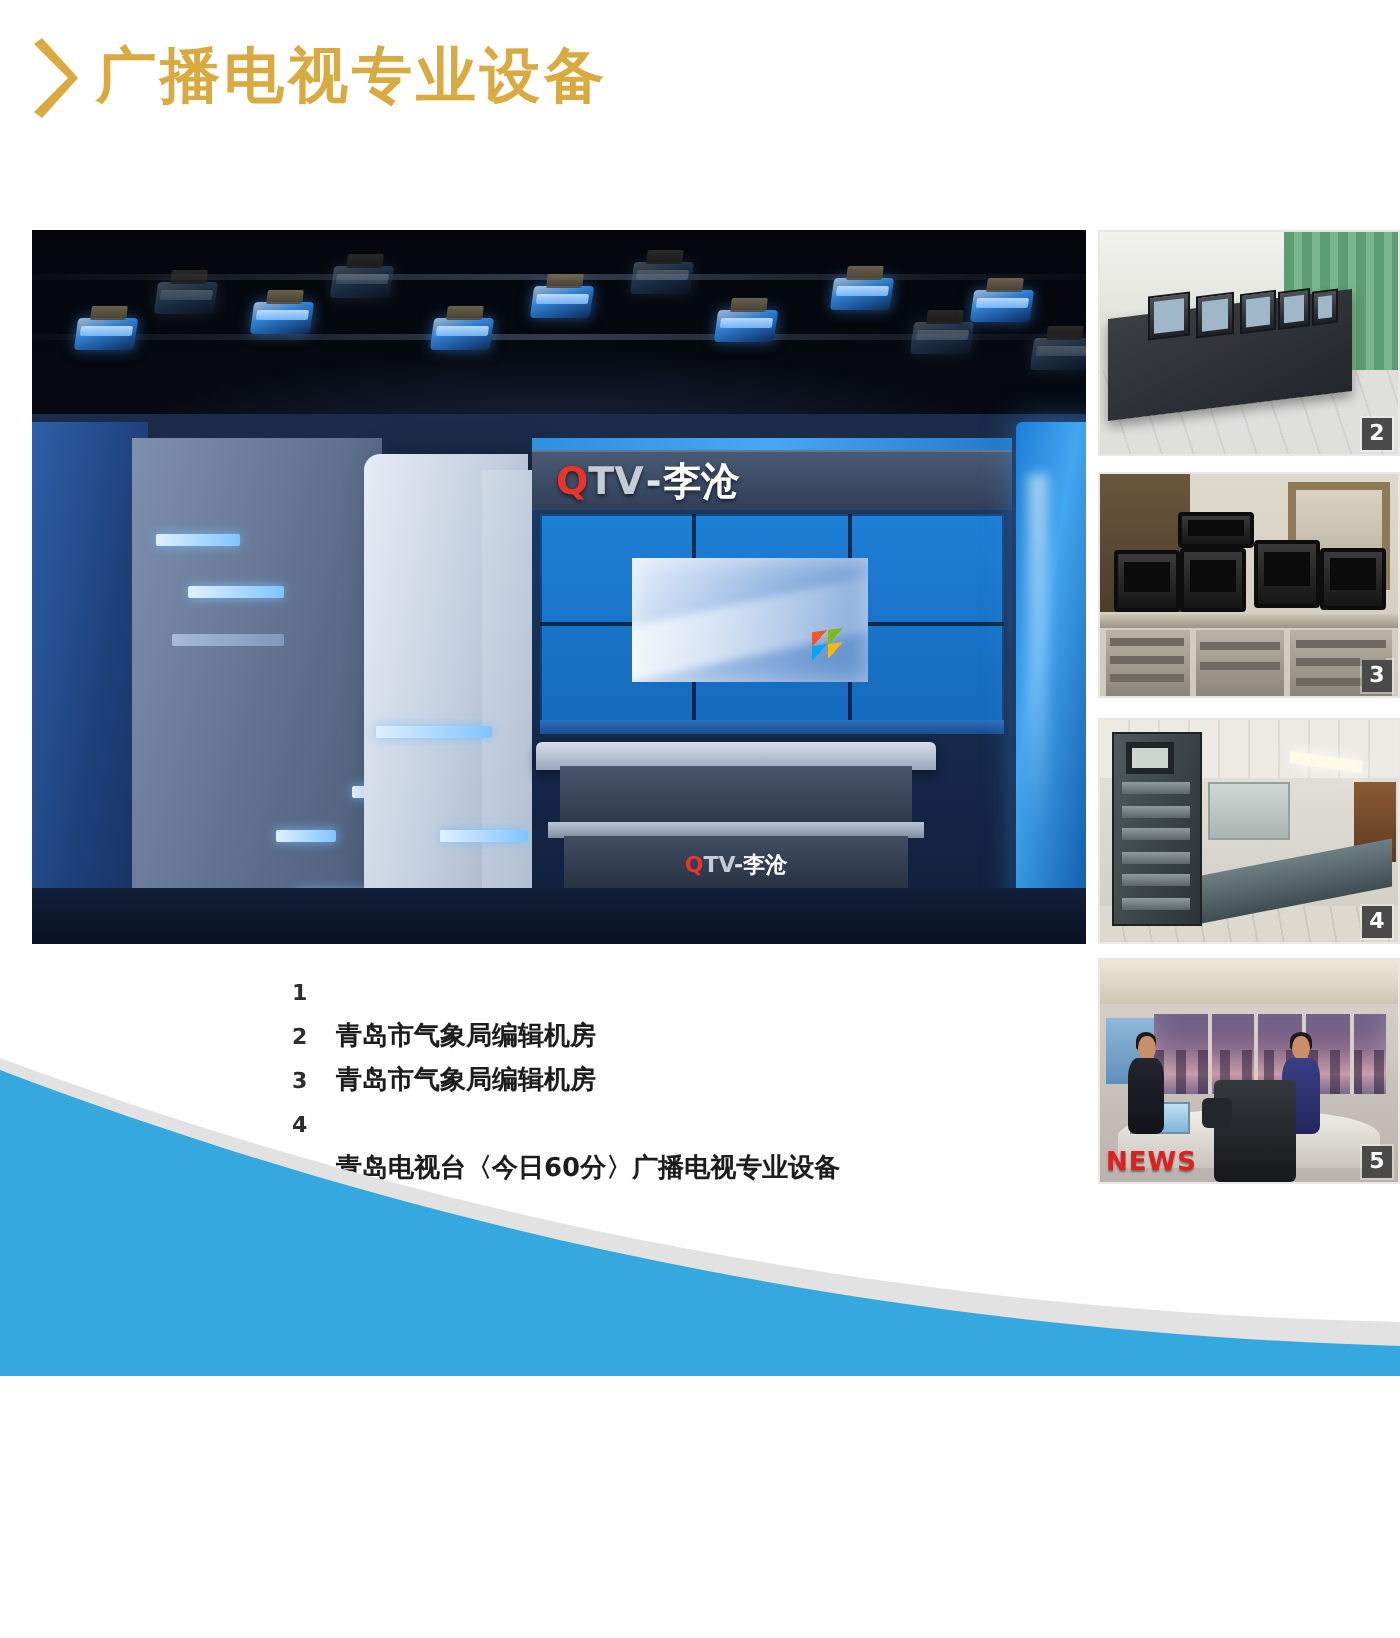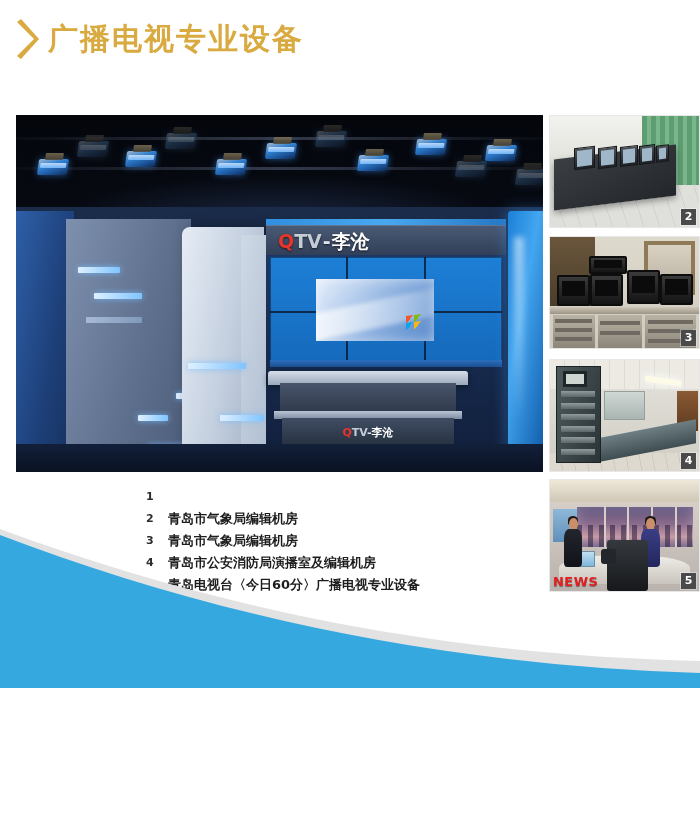--- a/index.html
+++ b/index.html
@@ -594,21 +594,20 @@
     <div class="cap-row">
       <span class="cap-num">2</span>
       <span class="cap-text">青岛市气象局编辑机房</span>
     </div>
     <div class="cap-row">
       <span class="cap-num">3</span>
       <span class="cap-text">青岛市气象局编辑机房</span>
     </div>
     <div class="cap-row">
       <span class="cap-num">4</span>
-      <span class="cap-text">青岛市公安消防局演播室及编辑机房</span>
     </div>
     <div class="cap-row">
       <span class="cap-num">5</span>
       <span class="cap-text">青岛电视台〈今日60分〉广播电视专业设备</span>
     </div>
   </div>
 
   <svg class="wave" viewBox="0 0 700 205" preserveAspectRatio="none">
     <path d="M0,46 C200,120 430,172 700,178 L700,205 L0,205 Z" fill="#e2e2e2"></path>
     <path d="M0,52 C200,128 430,182 700,190 L700,205 L0,205 Z" fill="#35a8e0"></path>

